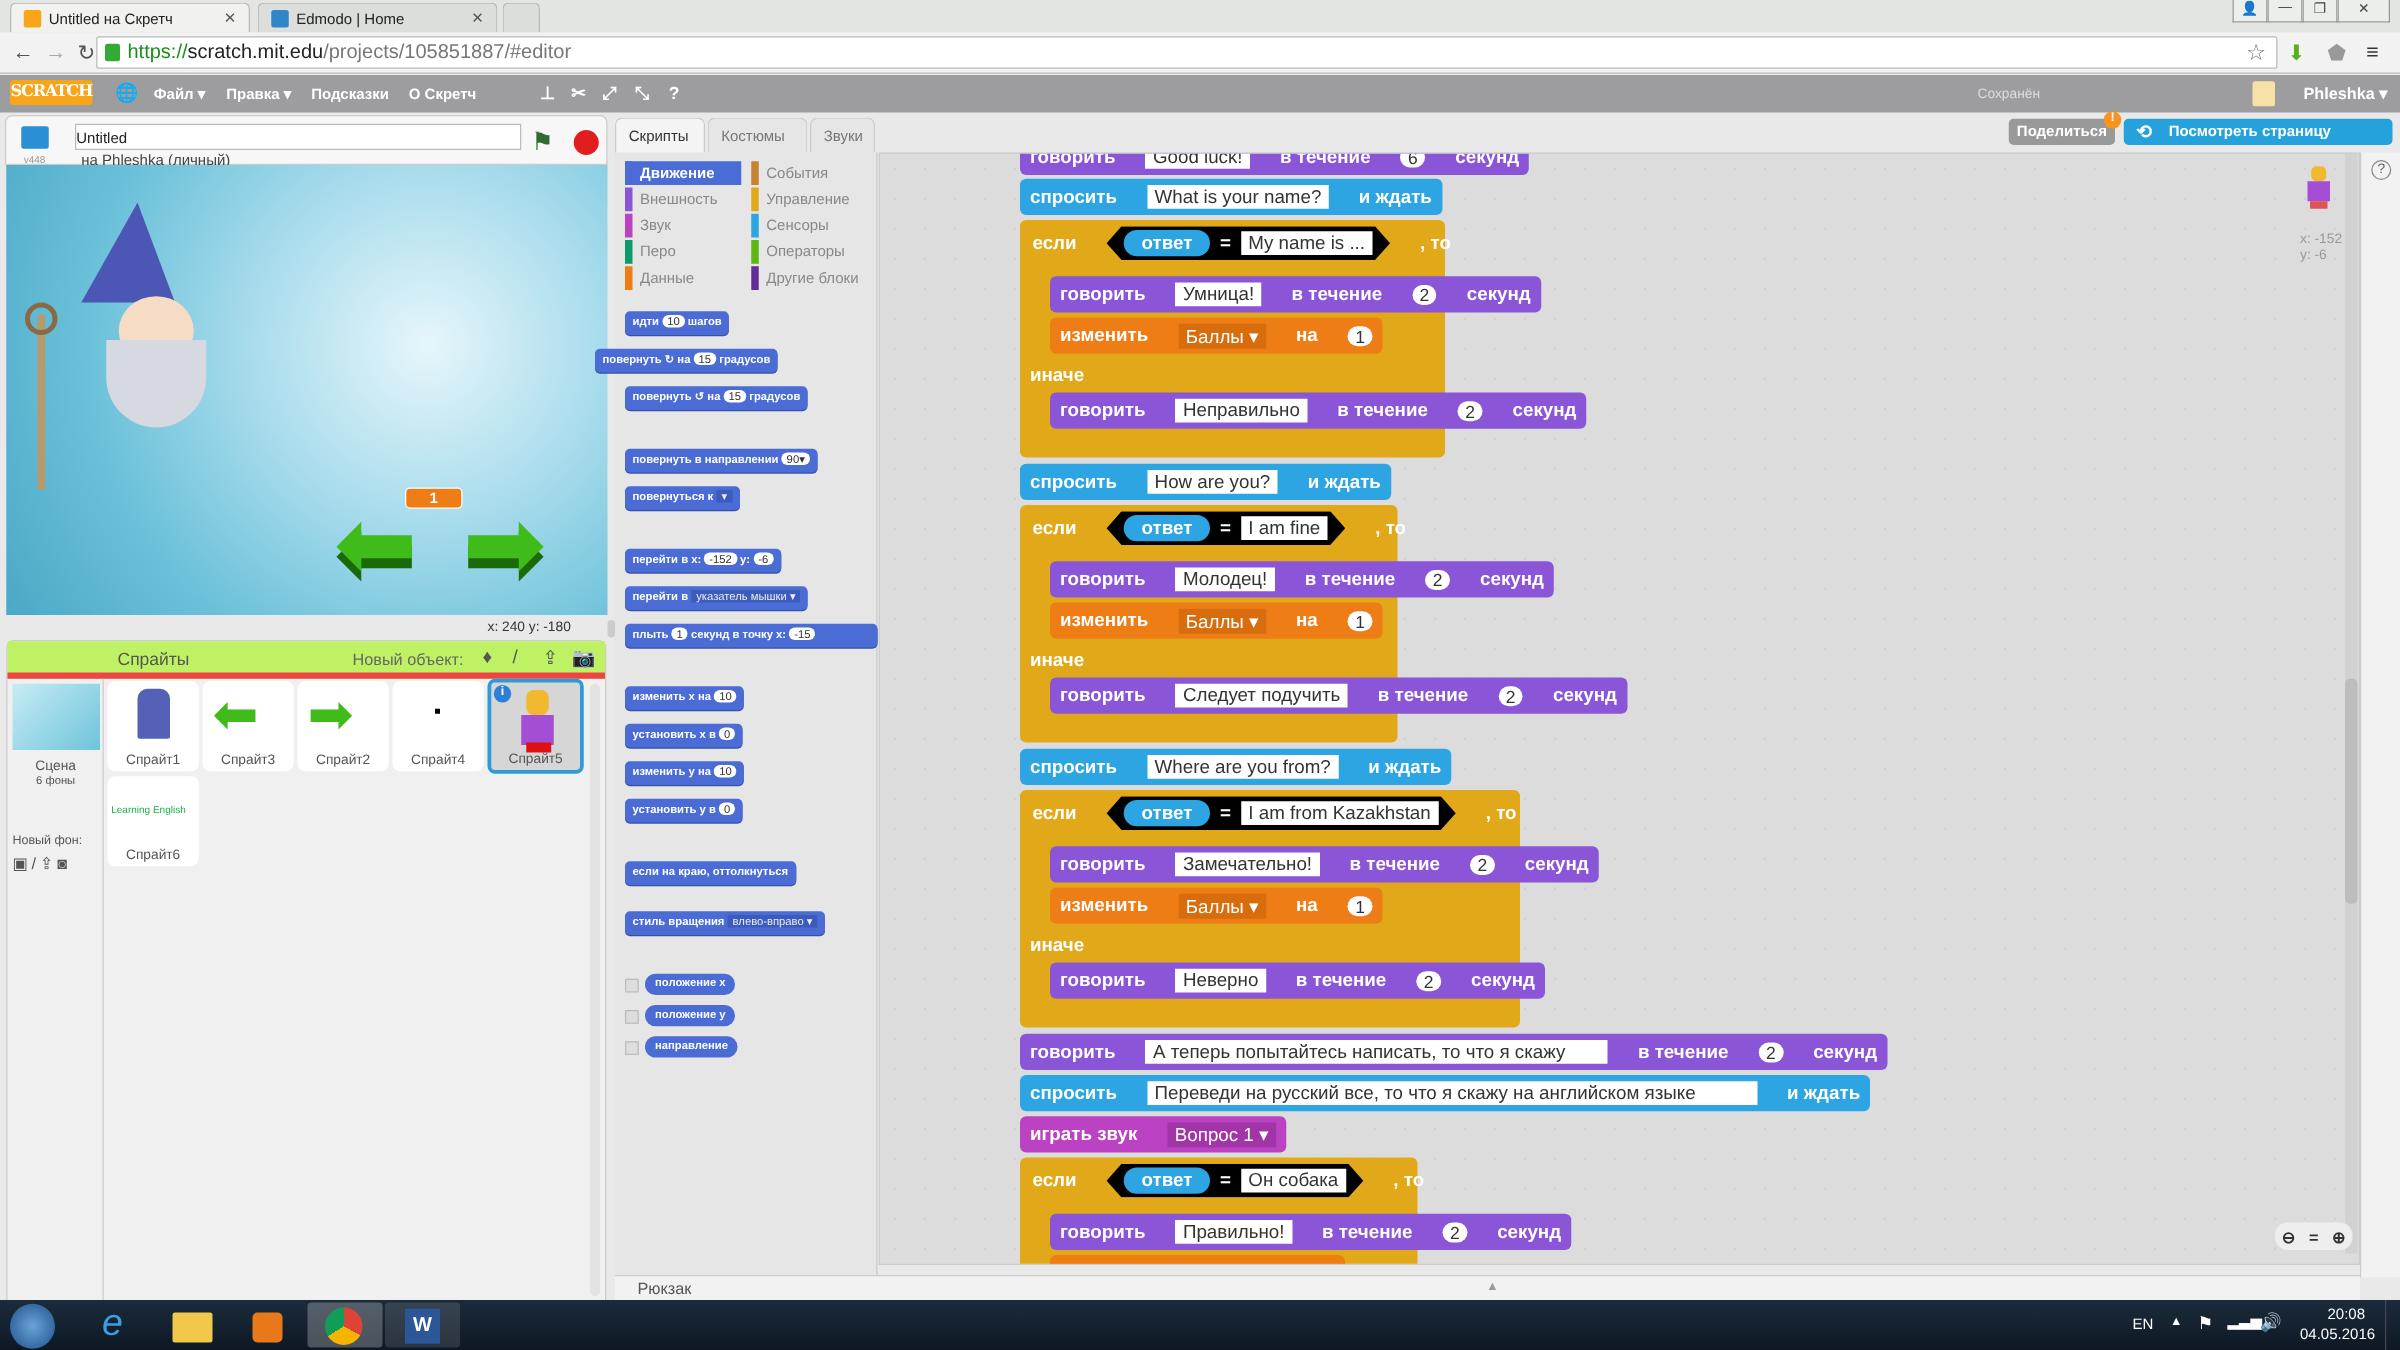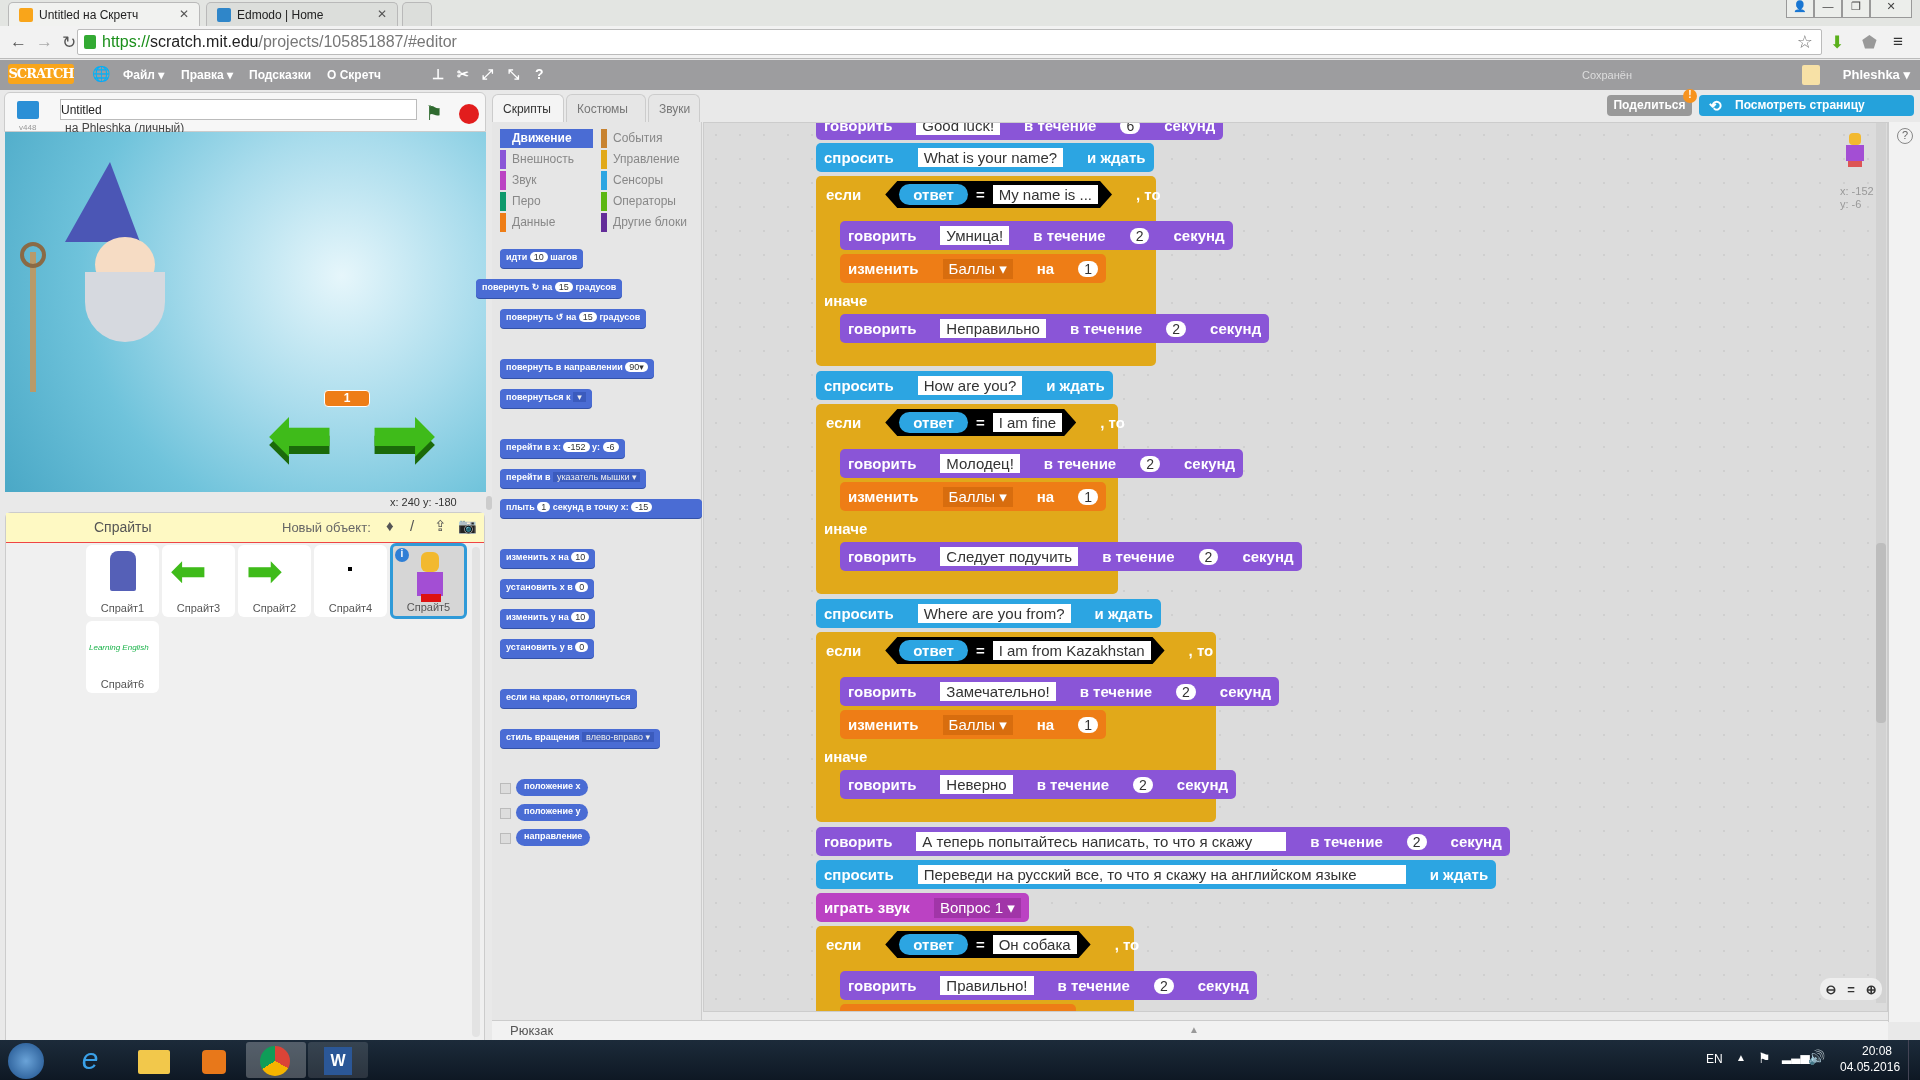--- a/index.html
+++ b/index.html
@@ -26,21 +26,21 @@
 #sh .saved{position:absolute;right:288px;top:9px;font-size:11px;color:#ddd;font-weight:normal}
 #sh .user{position:absolute;right:10px;top:7px;font-size:13px}
 
 #stagehead{position:absolute;left:4px;top:92px;width:482px;height:40px;background:#f7f7f7;border:1px solid #ccc;border-radius:6px 6px 0 0}
 #title-input{position:absolute;left:55px;top:6px;width:357px;height:21px;border:1px solid #bbb;background:#fff;font-size:12px;padding:2px 0;color:#222}
 #owner{position:absolute;left:60px;top:28px;font-size:12px;color:#444}
 #stage{position:absolute;left:5px;top:132px;width:481px;height:360px;overflow:hidden;background:radial-gradient(circle at 70% 40%,#e6f6fb 0,#a9dcec 35%,#6fc3db 65%,#4aa8c6 100%)}
 #coords{position:absolute;left:390px;top:496px;font-size:11px;color:#333}
 
 #spritepane{position:absolute;left:5px;top:512px;width:480px;height:530px;background:#f0f0f0;border:1px solid #ccc;border-radius:6px 6px 0 0}
-#spritehead{position:absolute;left:0;top:0;width:478px;height:30px;border-bottom:1px solid #ef4444;background:#fef9c3}
+#spritehead{position:absolute;left:0;top:0;width:478px;height:30px;border-bottom:5px solid #ef4444;background:#bef264}
 .thumb{position:absolute;width:73px;height:72px;background:#fff;border-radius:6px;font-size:11px;color:#555;text-align:center}
 .thumb .lbl{position:absolute;bottom:3px;left:0;width:100%}
 .thumb.sel{background:#d6d6d6;border:3px solid #2f9ad8}
 
 #tabs{position:absolute;left:492px;top:94px;width:210px;height:30px}
 .ptab{position:absolute;top:0;height:28px;border:1px solid #ccc;border-bottom:none;border-radius:6px 6px 0 0;background:#e6e6e6;font-size:12px;color:#777;padding:7px 10px}
 .ptab.active{background:#f4f4f4;color:#333;height:30px}
 #palette{position:absolute;left:492px;top:122px;width:210px;height:900px;background:#e6e6e6;border-right:1px solid #ccc}
 #cats{position:absolute;left:500px;top:128px;width:200px}
 .cat{position:absolute;height:19px;font-size:12px;color:#888;padding:2px 0 0 12px}
@@ -162,20 +162,27 @@
 
 <div id="spritepane">
   <div id="spritehead">
     <span class="abs" style="left:88px;top:6px;font-size:14px;color:#555">Спрайты</span>
     <span class="abs" style="left:276px;top:7px;font-size:13px;color:#666">Новый объект:</span>
     <span class="abs" style="left:380px;top:4px;font-size:15px;color:#555">♦</span>
     <span class="abs" style="left:404px;top:4px;font-size:15px;color:#555">/</span>
     <span class="abs" style="left:428px;top:4px;font-size:15px;color:#555">⇪</span>
     <span class="abs" style="left:452px;top:4px;font-size:15px;color:#555">📷</span>
   </div>
+  <div class="abs" style="left:0;top:30px;width:77px;height:498px;border-right:1px solid #ccc">
+    <div class="abs" style="left:4px;top:4px;width:70px;height:53px;background:linear-gradient(135deg,#c6ecf4,#6fc3db)"></div>
+    <div class="abs" style="left:0;top:64px;width:77px;text-align:center;font-size:11px;color:#555">Сцена</div>
+    <div class="abs" style="left:0;top:76px;width:77px;text-align:center;font-size:9px;color:#555">6 фоны</div>
+    <div class="abs" style="left:4px;top:124px;font-size:10px;color:#555">Новый фон:</div>
+    <div class="abs" style="left:4px;top:140px;font-size:13px;color:#555;letter-spacing:3px">▣/⇪◙</div>
+  </div>
   <div class="thumb" style="left:80px;top:32px">
       <div class="abs" style="left:24px;top:6px;width:26px;height:40px;background:#5560b7;border-radius:8px 8px 2px 2px"></div>
       <span class="lbl">Спрайт1</span>
     </div>
   <div class="thumb" style="left:156px;top:32px">
       <span class="abs" style="left:8px;top:0;font-size:44px;color:#3fbb1a">⬅</span>
       <span class="lbl">Спрайт3</span>
     </div>
   <div class="thumb" style="left:232px;top:32px">
       <span class="abs" style="left:8px;top:0;font-size:44px;color:#3fbb1a">➡</span>
@@ -186,21 +193,21 @@
       <span class="lbl">Спрайт4</span>
     </div>
   <div class="thumb sel" style="left:384px;top:30px;width:77px;height:76px">
     <span class="abs" style="left:2px;top:2px;width:14px;height:14px;background:#2f7fd6;border-radius:50%;color:#fff;font-size:10px;font-weight:bold">i</span>
     <div class="abs" style="left:28px;top:6px;width:18px;height:20px;background:#f2b92f;border-radius:6px"></div>
     <div class="abs" style="left:24px;top:26px;width:26px;height:24px;background:#a34ed4"></div>
     <div class="abs" style="left:28px;top:48px;width:20px;height:8px;background:#d11"></div>
     <span class="lbl">Спрайт5</span>
   </div>
   <div class="thumb" style="left:80px;top:108px">
-      <span class="abs" style="left:3px;top:22px;font-size:8px;color:#1bb34a;font-style:italic">Learning English</span>
+      <span class="abs" style="left:3px;top:22px;font-size:8px;color:#1bb34a;">Learning English</span>
       <span class="lbl">Спрайт6</span>
     </div>
   <div class="abs" style="left:466px;top:34px;width:8px;height:490px;background:#e3e3e3;border-radius:4px"></div>
 </div>
 
 <div id="tabs">
   <div class="ptab active" style="left:0;width:72px">Скрипты</div>
   <div class="ptab" style="left:74px;width:80px">Костюмы</div>
   <div class="ptab" style="left:156px;width:52px">Звуки</div>
 </div>

